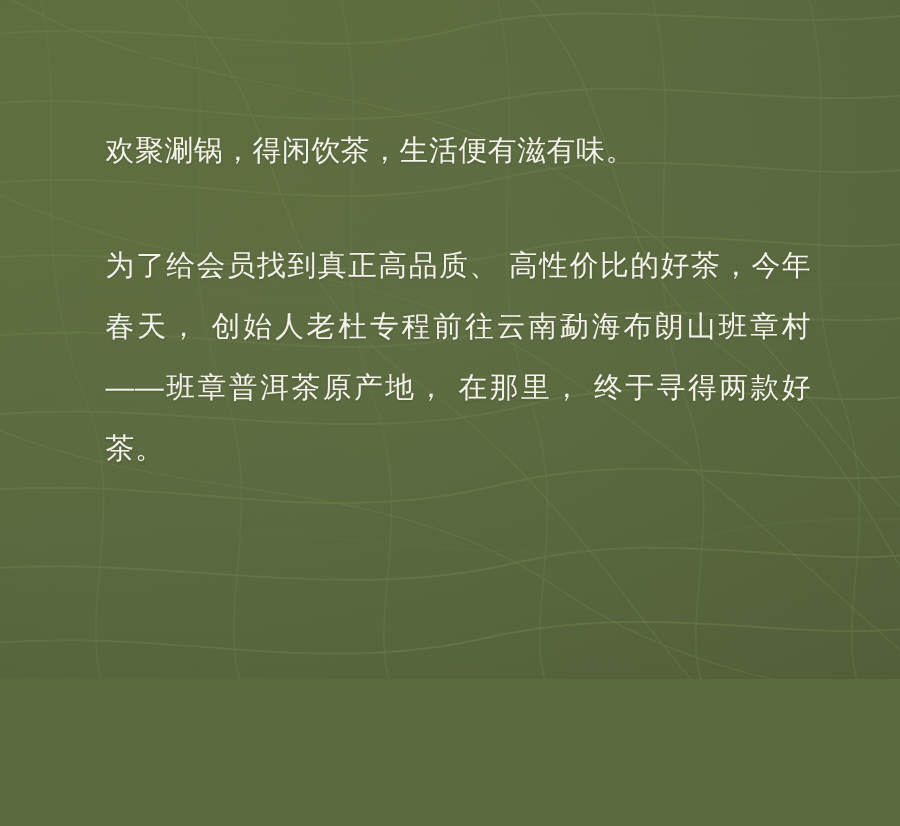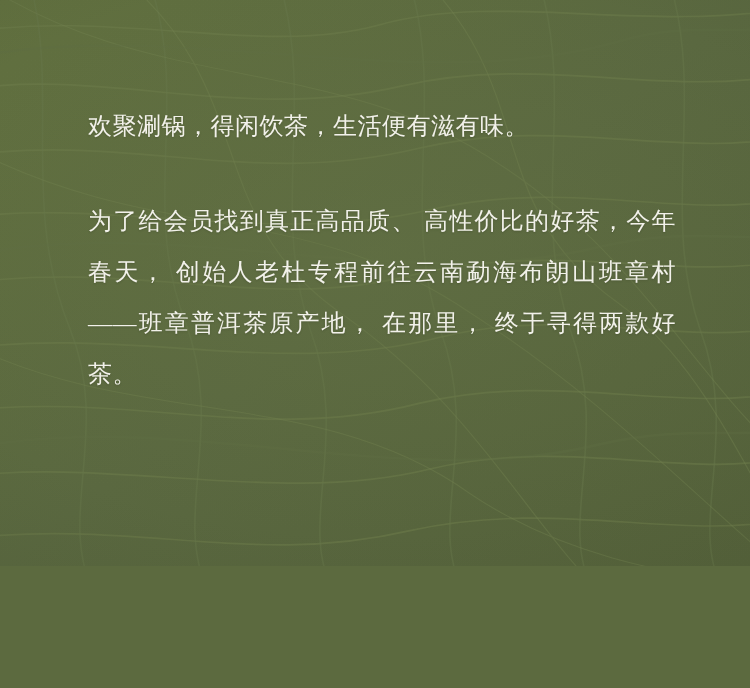--- a/index.html
+++ b/index.html
@@ -55,21 +55,20 @@
     font-size: 24px;
     line-height: 51px;
     letter-spacing: 0.5px;
     text-align: justify;
     text-justify: inter-ideograph;
     margin: 0;
     text-shadow: 0 1px 2px rgba(40,48,26,0.25);
   }
   .para + .para {
     margin-top: 45px;
-    font-family: Liberation Serif, serif;
   }
 </style>
 </head>
 <body>
 
 <div class="card">
 
   <div class="texture">
     <svg viewBox="0 0 750 688" preserveAspectRatio="none" xmlns="http://www.w3.org/2000/svg" aria-hidden="true">
       <defs>

